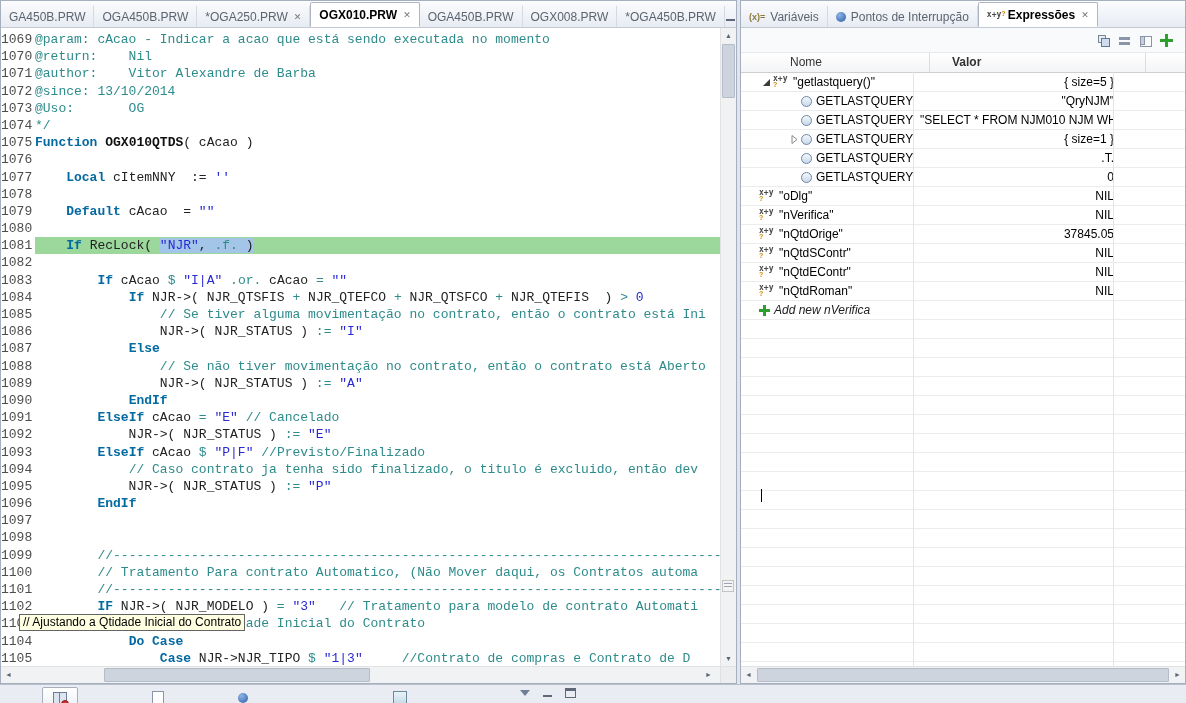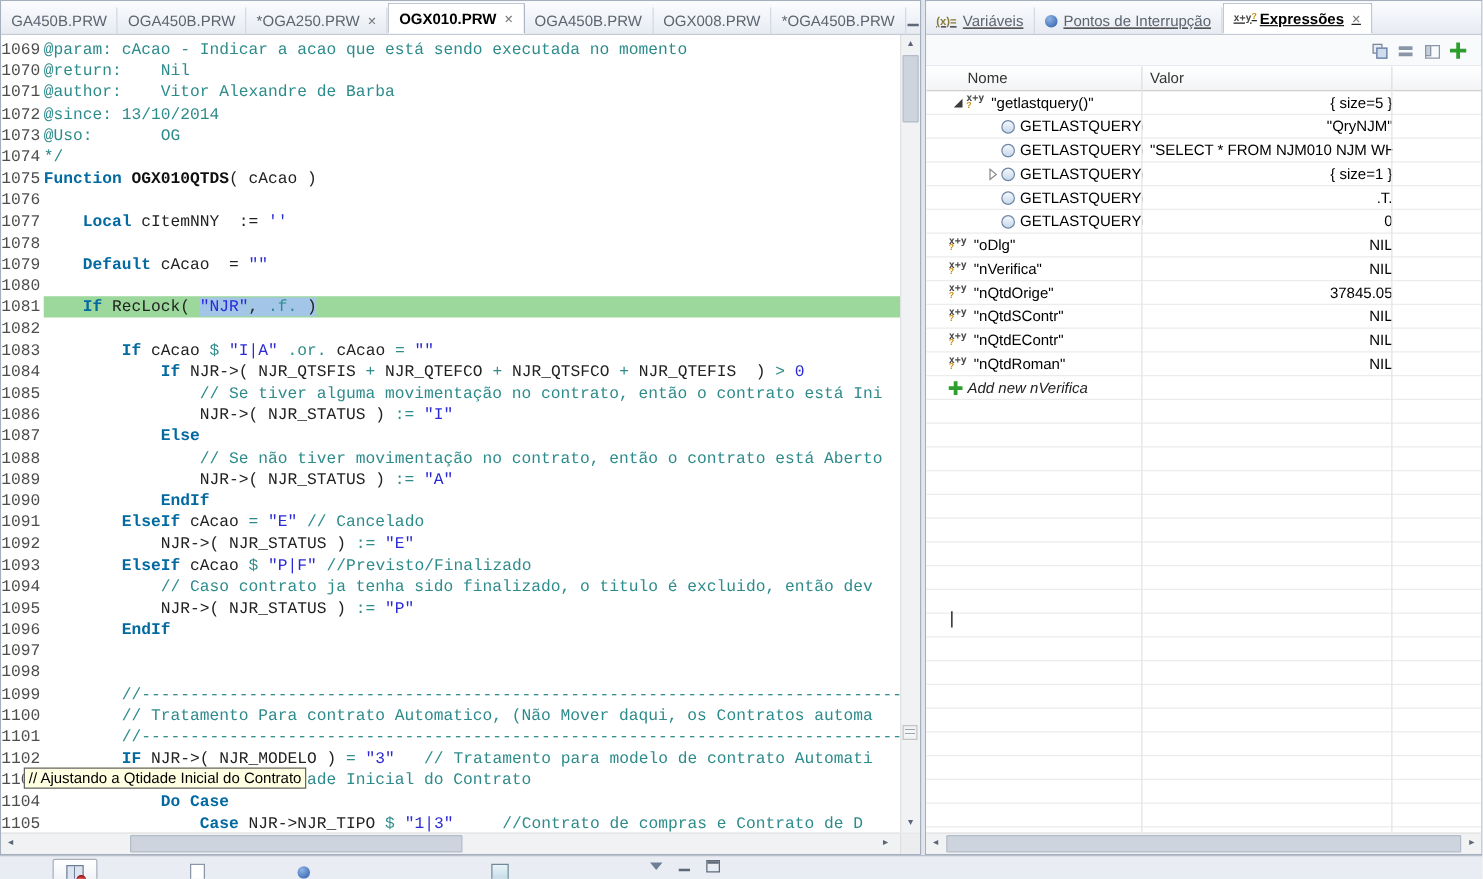--- a/index.html
+++ b/index.html
@@ -53,23 +53,23 @@
   .tbi.tb1::after{content:"";position:absolute;right:0;bottom:0;width:7px;height:7px;border:1px solid #5E789E;background:#CEDCEE;}
   .tbi.tb2::before{content:"";position:absolute;left:1px;top:3px;width:11px;height:3px;background:#8A96A8;box-shadow:0 5px 0 #8A96A8;}
   .tbi.tb3::before{content:"";position:absolute;left:1px;top:2px;width:10px;height:9px;border:1px solid #8A96A8;}
   .tbi.tb3::after{content:"";position:absolute;left:1px;top:2px;width:5px;height:9px;background:#C6CEDA;border:1px solid #8A96A8;box-sizing:border-box;}
   .plus-btn{width:13px;height:13px;position:relative;display:inline-block;}
   .plus-btn::before{content:"";position:absolute;left:0;top:5px;width:13px;height:3px;background:#2E9E2E;}
   .plus-btn::after{content:"";position:absolute;left:5px;top:0;width:3px;height:13px;background:#2E9E2E;}
 
   .grid{flex:1;position:relative;overflow:hidden;background:#fff;font-size:12px;color:#000;}
   .gheader{height:19px;display:flex;border-bottom:1px solid #CFCFCF;background:linear-gradient(#FFFFFF,#F3F4F6);color:#333;}
-  .gh{line-height:19px;box-sizing:border-box;border-right:1px solid #DDDDDD;overflow:hidden;}
+  .gh{line-height:19px;box-sizing:border-box;border-right:1px solid #DDDDDD;overflow:hidden;margin-left:16px;}
   .gh1{width:173px;padding-left:33px;}
-  .gh2{width:200px;padding-left:6px;}
+  .gh2{width:200px;padding-left:6px;font-weight:bold;}
   .grow{height:18px;display:flex;align-items:center;border-bottom:1px solid #ECECEC;}
   .gname{width:173px;flex:none;display:flex;align-items:center;overflow:hidden;box-sizing:border-box;white-space:nowrap;}
   .gval{width:200px;flex:none;padding-left:6px;overflow:hidden;white-space:nowrap;box-sizing:border-box;text-align:right;}
   .gname .nm{margin-left:4px;}
   .grow.addrow .nm{font-style:italic;color:#222;}
   .exp{width:14px;height:12px;flex:none;display:inline-flex;align-items:center;justify-content:center;}
   .vline{position:absolute;top:19px;bottom:0;width:1px;background:#E4E4E4;}
   .caret{position:absolute;left:20px;top:436px;width:1px;height:13px;background:#000;}
 
   
@@ -148,21 +148,21 @@
     <div class="hscroll">
       <span class="sarr" style="left:0;top:0;">◄</span>
       <div class="hthumb" style="left:103px;width:264px;"></div>
       <span class="sarr" style="left:700px;top:0;">►</span>
       <div class="corner"></div>
     </div>
   </div>
 
   <div class="right-pane">
     <div class="tab-bar">
-      <div class="tabs" style="display:flex;align-items:flex-end;text-decoration:underline;">
+      <div class="tabs" style="display:flex;align-items:flex-end;">
           <div class="ptab">
             <span class="picon ic-vars"></span>
             <span>Variáveis</span>
           </div>
           <div class="ptab">
             <span class="picon">
               <span class="ic-bp"></span>
             </span>
             <span>Pontos de Interrupção</span>
           </div>

